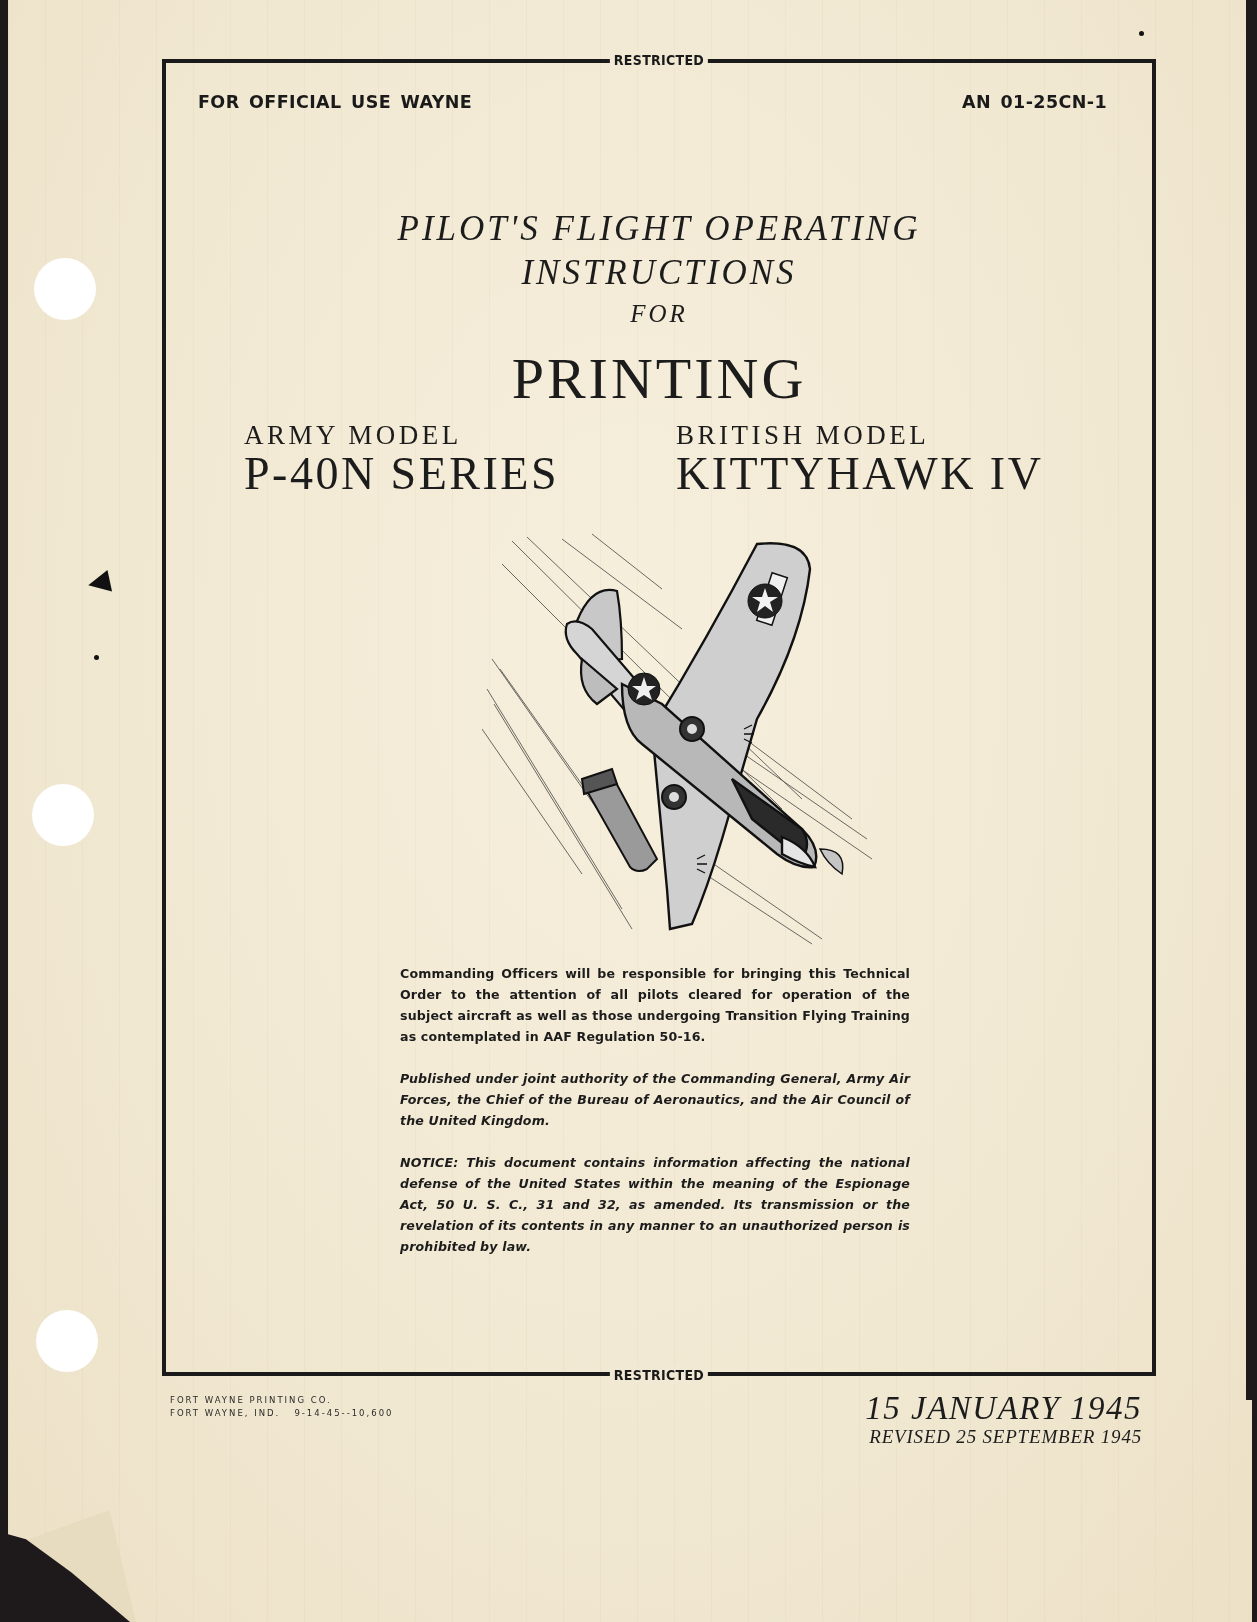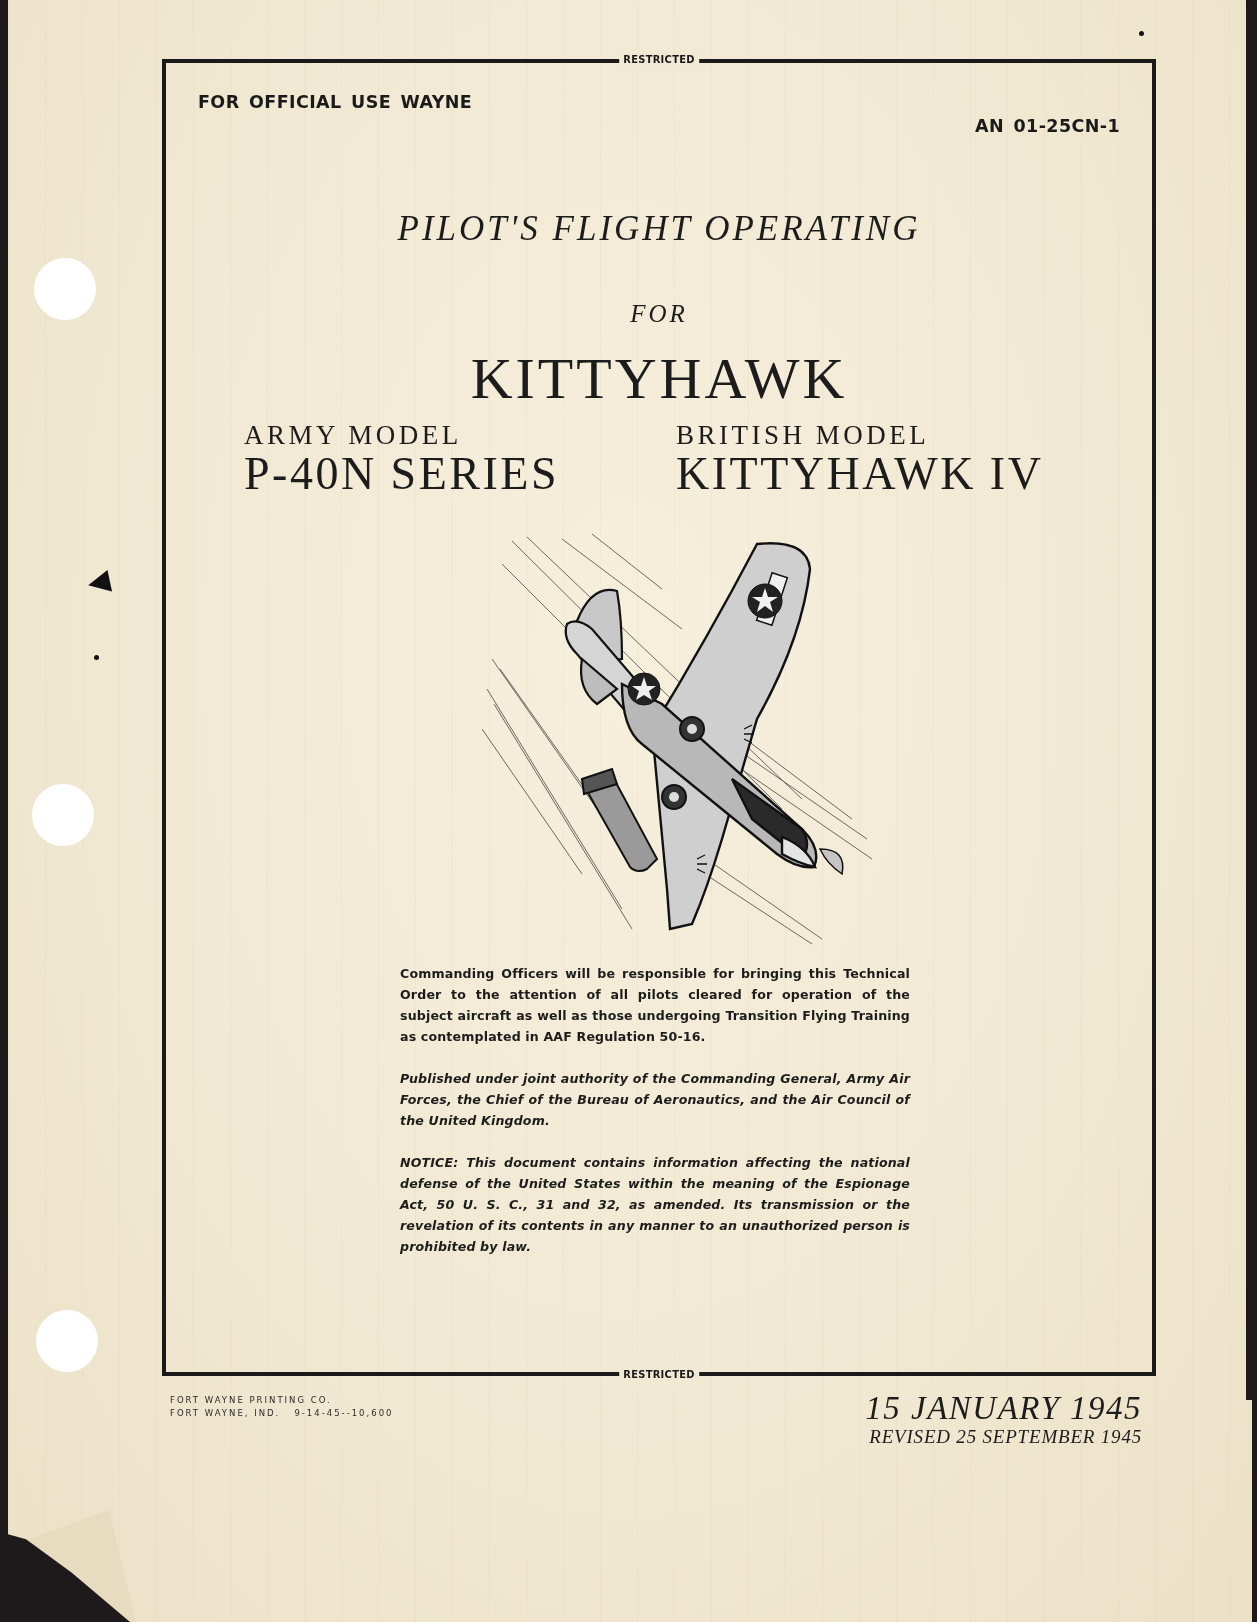--- a/index.html
+++ b/index.html
@@ -33,32 +33,32 @@
   .speck { position:absolute; width:5px; height:5px; background:#111; border-radius:50%; }
 
   .frame {
     position:absolute; left:154px; top:59px; width:986px; height:1309px;
     border:4px solid #1a1a1a;
   }
   .restricted {
     position:absolute; left:50%; transform:translateX(-50%);
     background:#f2e9d4; padding:0 4px;
     font-family:"DejaVu Sans Condensed","DejaVu Sans", sans-serif;
-    font-weight:bold; font-size:11px; letter-spacing:0.3px; color:#1a1a1a;
+    font-weight:bold; font-size:14px; letter-spacing:0.3px; color:#1a1a1a;
     line-height:20px; font-stretch:condensed;
   }
   .restricted.top { top:-13px; }
   .restricted.bottom { bottom:-13px; }
 
   .hdr {
     position:absolute; top:29px; font-weight:bold; font-size:17.5px; color:#1a1a1a;
     font-family:"DejaVu Sans", sans-serif; letter-spacing:0.4px; word-spacing:3px;
   }
   .hdr.left { left:32px; }
-  .hdr.right { right:32px;margin-top:24px; }
+  .hdr.right { right:45px; }
 
   .serif-it { font-family:"Liberation Serif","DejaVu Serif", serif; font-style:italic; color:#1c1c1c; }
   .serif { font-family:"Liberation Serif","DejaVu Serif", serif; color:#1c1c1c; }
 
   .center-line { position:absolute; left:0; right:0; text-align:center; }
   .t1 { top:146px; font-size:35px; letter-spacing:3px; }
   .t2 { top:190px; font-size:35px; letter-spacing:3px; }
   .t3 { top:237px; font-size:25px; letter-spacing:3px; }
   .t4 { top:282px; font-size:58px; letter-spacing:3px; }
 
@@ -100,22 +100,23 @@
   <div class="speck" style="left:1131px; top:31px;"></div>
 
   <div class="frame">
     <div class="restricted top">RESTRICTED</div>
     <div class="restricted bottom">RESTRICTED</div>
 
     <div class="hdr left">FOR OFFICIAL USE WAYNE</div>
     <div class="hdr right">AN 01-25CN-1</div>
 
     <div class="center-line serif-it t1">PILOT'S FLIGHT OPERATING</div>
+    <div class="center-line serif-it t2">INSTRUCTIONS</div>
     <div class="center-line serif-it t3">FOR</div>
-    <div class="center-line serif t4">KITTYHAWK</div>
+    <div class="center-line serif t4">PRINTING</div>
 
     <div class="model army serif">
       <div class="lbl">ARMY MODEL</div>
       <div class="nm">P-40N SERIES</div>
     </div>
     <div class="model brit serif">
       <div class="lbl">BRITISH MODEL</div>
       <div class="nm">KITTYHAWK IV</div>
     </div>
 

